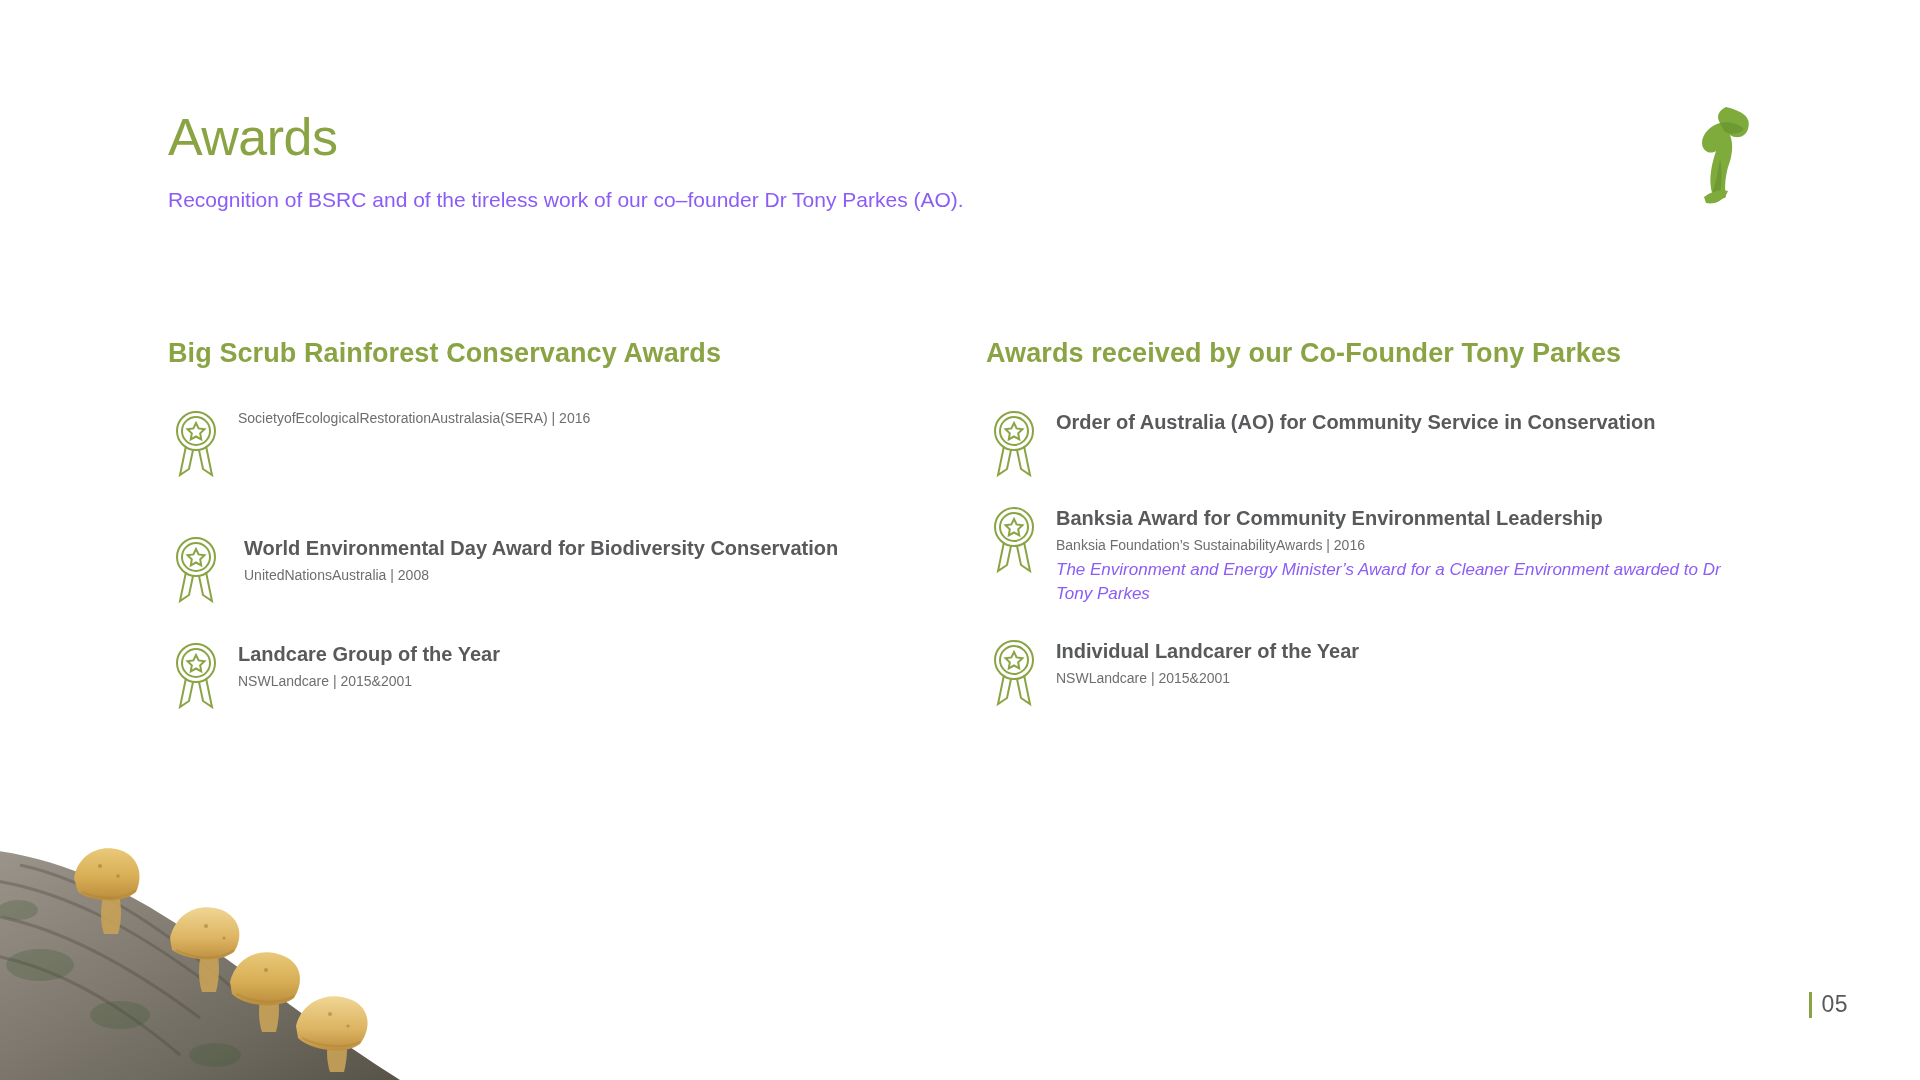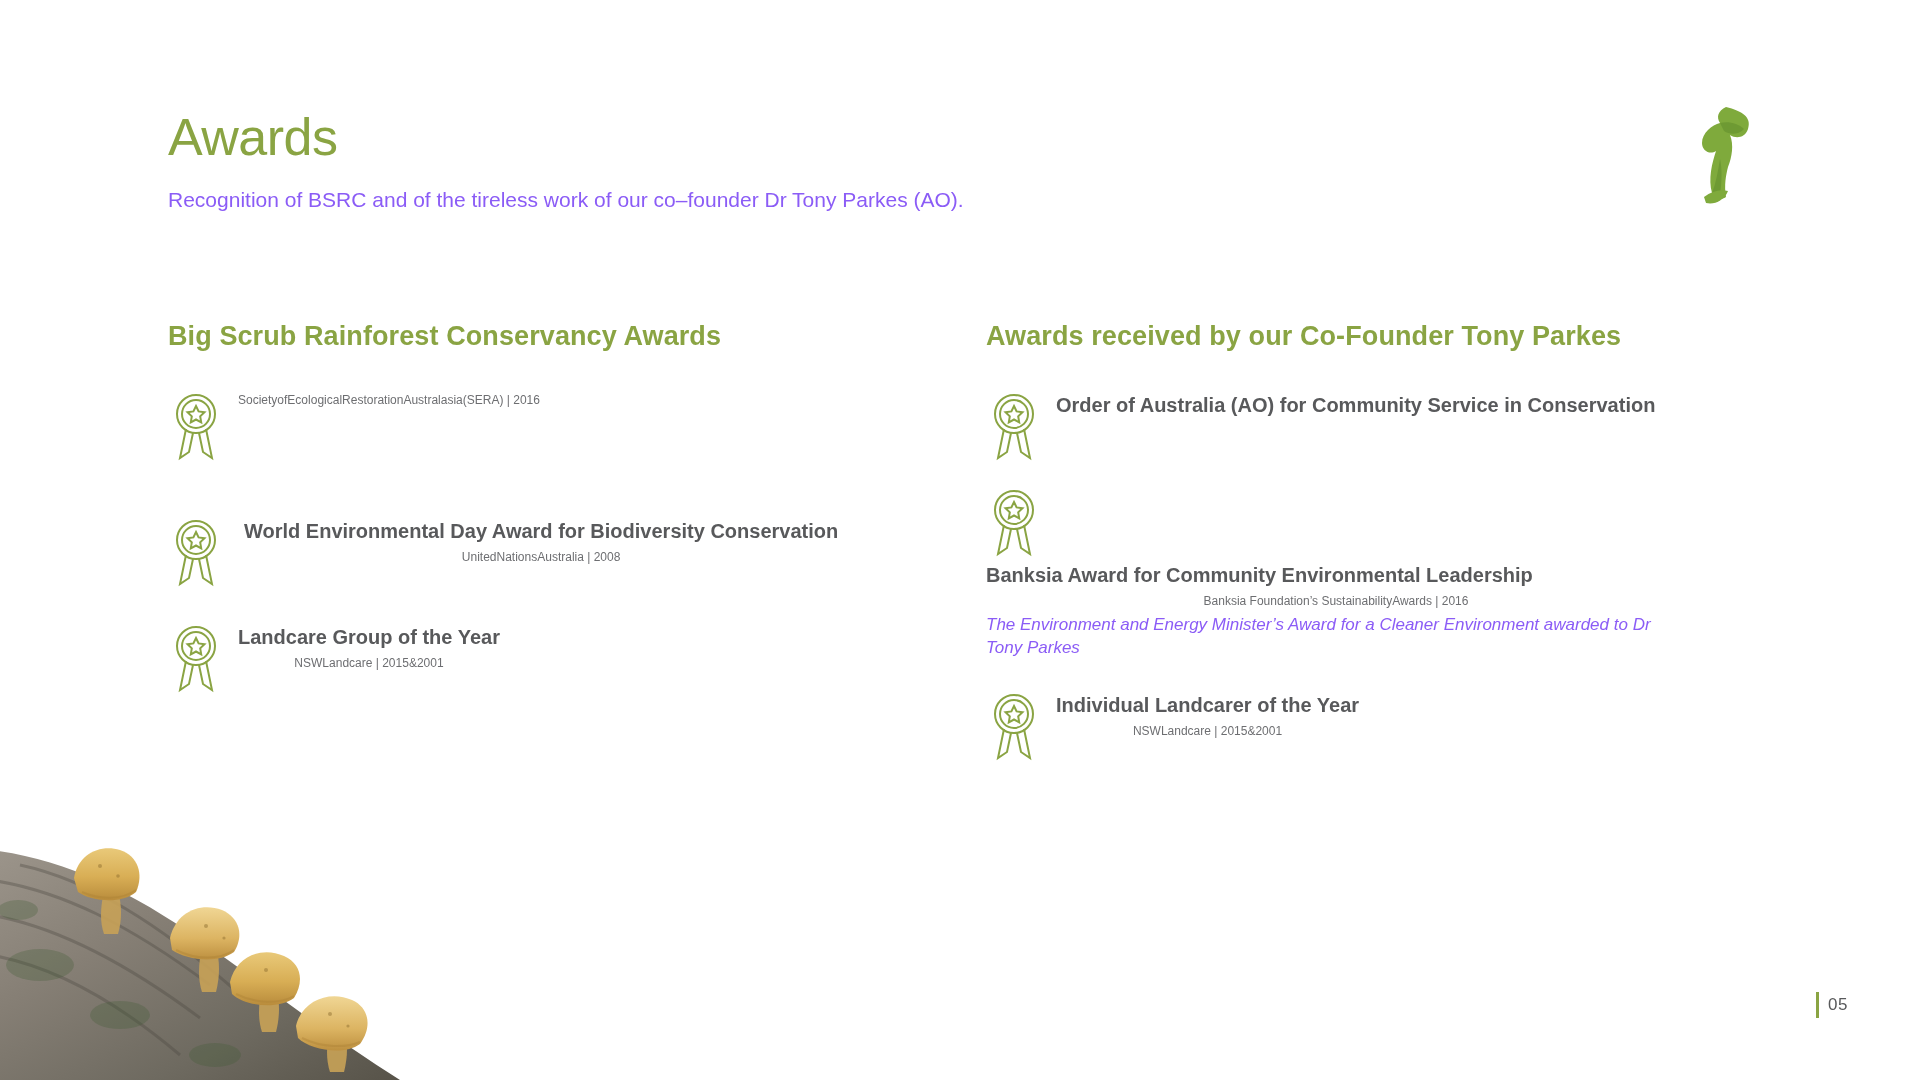--- a/index.html
+++ b/index.html
@@ -51,21 +51,21 @@
     right: 160px;
     top: 105px;
     width: 70px;
     height: 110px;
   }
 
   
   .columns {
     position: absolute;
     left: 168px;
-    top: 320px;
+    top: 337px;
     width: 1620px;
     display: flex;
     gap: 16px;
   }
   .col {
     width: 820px;
     box-sizing: border-box;
   }
   .col.right {
     padding-left: 0px;
@@ -101,59 +101,58 @@
     padding-top: 6px;
   }
   .award-name {
     font-size: 20px;
     font-weight: bold;
     color: #58595b;
     line-height: 1.3;
     margin-bottom: 5px;
   }
   .award-meta {
-    font-size: 12px;
+    font-size: 14px;
     color: #6d6e71;
     line-height: 1.35;
-    text-align: center;
   }
   .award-note {
     font-size: 17px;
     color: #8b5cf6;
     font-style: italic;
     line-height: 1.4;
     margin-top: 3px;
     max-width: 700px;
   }
 
   
   .col.left .award:nth-child(1) { margin-bottom: 32px; }
   .col.left .award:nth-child(2) { margin-bottom: 32px; margin-top: 20px; }
   .col.left .award:nth-child(2) .award-body { padding-left: 6px; }
 
   .col.right .award:nth-child(1) { margin-bottom: 22px; }
-  .col.right .award:nth-child(2) { margin-bottom: 26px; flex-direction: column; }
+  .col.right .award:nth-child(2) { margin-bottom: 26px; }
 
   
   .page-num {
     position: absolute;
     right: 72px;
     bottom: 62px;
     display: flex;
     align-items: center;
     gap: 9px;
   }
   .page-bar {
     width: 3px;
     height: 26px;
     background: #8aa443;
     display: block;
   }
   .page-label {
-    font-size: 17px;
+    font-size: 23px;
     color: #58595b;
     letter-spacing: 0.5px;
   }
 
   
   .photo {
     position: absolute;
     left: 0;
     bottom: 0;
     width: 470px;

